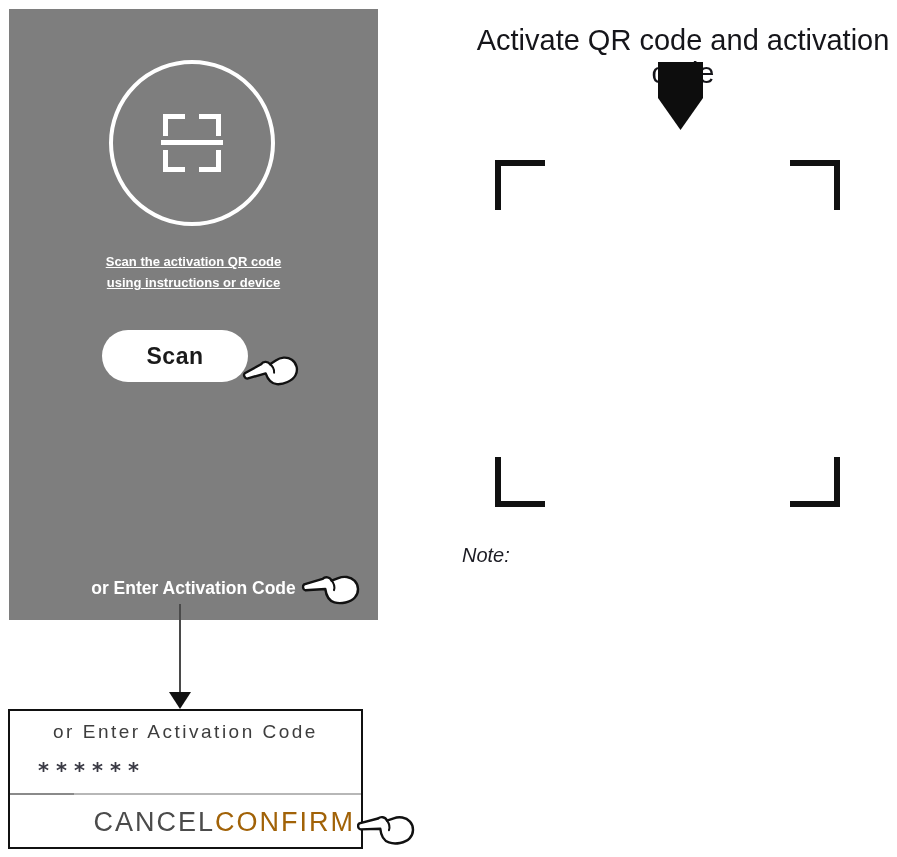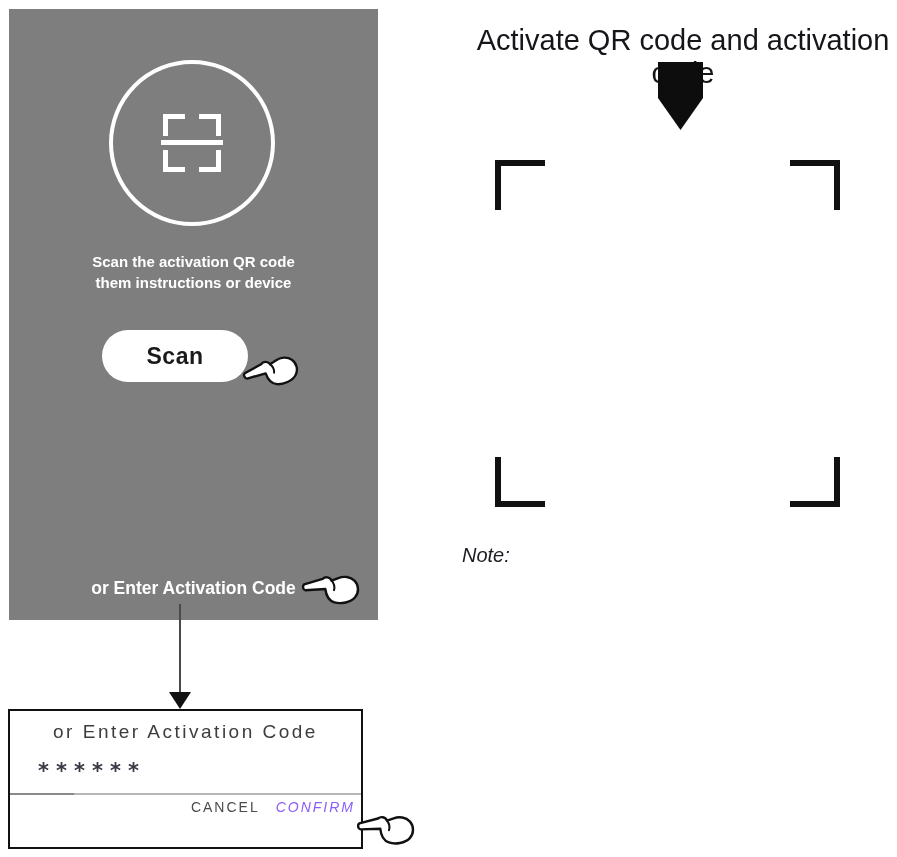--- a/index.html
+++ b/index.html
@@ -17,21 +17,21 @@
   .qr-icon{position:absolute;left:50px;top:50px;width:58px;height:58px;}
   .qr-icon .c{position:absolute;width:17px;height:17px;}
   .qr-icon .tl{left:0;top:0;border-top:5px solid #fff;border-left:5px solid #fff;}
   .qr-icon .tr{right:0;top:0;border-top:5px solid #fff;border-right:5px solid #fff;}
   .qr-icon .bl{left:0;bottom:0;border-bottom:5px solid #fff;border-left:5px solid #fff;}
   .qr-icon .br{right:0;bottom:0;border-bottom:5px solid #fff;border-right:5px solid #fff;}
   .qr-icon .bar{position:absolute;left:-2px;right:-2px;top:26px;height:5px;background:#fff;}
 
   .scan-caption{
     position:absolute;left:0;top:242px;width:100%;text-align:center;
-    color:#ffffff;font-weight:bold;font-size:15px;line-height:21px;
+    color:#ffffff;font-weight:bold;font-size:13px;line-height:21px;text-decoration:underline;
   }
   .scan-button{
     position:absolute;left:93px;top:321px;width:146px;height:52px;border-radius:26px;
     background:#ffffff;color:#1a1a1a;font-weight:bold;font-size:23px;
     text-align:center;line-height:52px;letter-spacing:.5px;border:0;padding:0;cursor:pointer;
   }
   .enter-code-label{
     position:absolute;left:0;top:569px;width:100%;text-align:center;
     color:#ffffff;font-weight:bold;font-size:17.5px;cursor:pointer;
   }
@@ -56,26 +56,26 @@
     color:#3d3d3d;font-size:19px;letter-spacing:2.5px;
   }
   .code-value{
     position:absolute;left:28px;top:48px;color:#3a3a44;font-size:21px;
     letter-spacing:7px;font-weight:bold;background:transparent;border:0;width:200px;
     font-family:"DejaVu Sans",sans-serif;
   }
   .dialog-divider{position:absolute;left:0;top:82px;width:100%;height:2px;background:#b7b7b7;}
   .dialog-divider .dark{position:absolute;left:0;top:0;width:64px;height:2px;background:#8a8a8a;}
   .dialog-actions{
-    position:absolute;right:6px;top:88px;display:flex;gap:16px;align-items:center;
-    font-size:14px;letter-spacing:2px;
+    position:absolute;right:6px;top:96px;display:flex;gap:0;align-items:center;
+    font-size:27px;letter-spacing:2px;
   }
   .btn-text{background:none;border:0;padding:0;font:inherit;letter-spacing:inherit;cursor:pointer;}
   .btn-cancel{color:#4b4b4b;}
-  .btn-confirm{color:#8b5cf6;font-style:italic;}
+  .btn-confirm{color:#a16207;}
 
   
   .rc-title{
     position:absolute;left:468px;top:24px;width:430px;text-align:center;
     color:#15151a;font-size:29px;
   }
   .down-arrow{
     position:absolute;left:658px;top:62px;width:45px;height:68px;background:#0d0d0d;
     -webkit-clip-path:polygon(0 0,100% 0,100% 53%,50% 100%,0 53%);
     clip-path:polygon(0 0,100% 0,100% 53%,50% 100%,0 53%);
@@ -106,21 +106,21 @@
         <div class="c tl"></div>
         <div class="c tr"></div>
         <div class="c bl"></div>
         <div class="c br"></div>
         <div class="bar"></div>
       </div>
     </div>
 
     <div class="scan-caption">
       <div>Scan the activation QR code</div>
-      <div>them instructions or device</div>
+      <div>using instructions or device</div>
     </div>
 
     <button class="scan-button">Scan</button>
 
     <div class="hand" style="left:234px;top:343px;transform:rotate(-24deg);">
       <svg width="58" height="40" viewBox="0 0 64 44">
         <path d="M4 11 C1.5 12 1.5 16.5 4 17.5 L25 20.5 C24.5 27 26 33.5 31.5 36.5 C38 40 48.5 40 54 36 C59.5 32 61 24 57.5 18.5 C54 13 47 11 41 12 L33.5 13.2 C32.5 8.5 27.5 7.5 24.5 9.3 Z" fill="#ffffff" stroke="#111" stroke-width="2.6" stroke-linejoin="round"></path>
         <path d="M33.5 13.2 C35.6 17 35.6 20.4 33.8 23.6" fill="none" stroke="#111" stroke-width="2.2" stroke-linecap="round"></path>
       </svg>
     </div>

